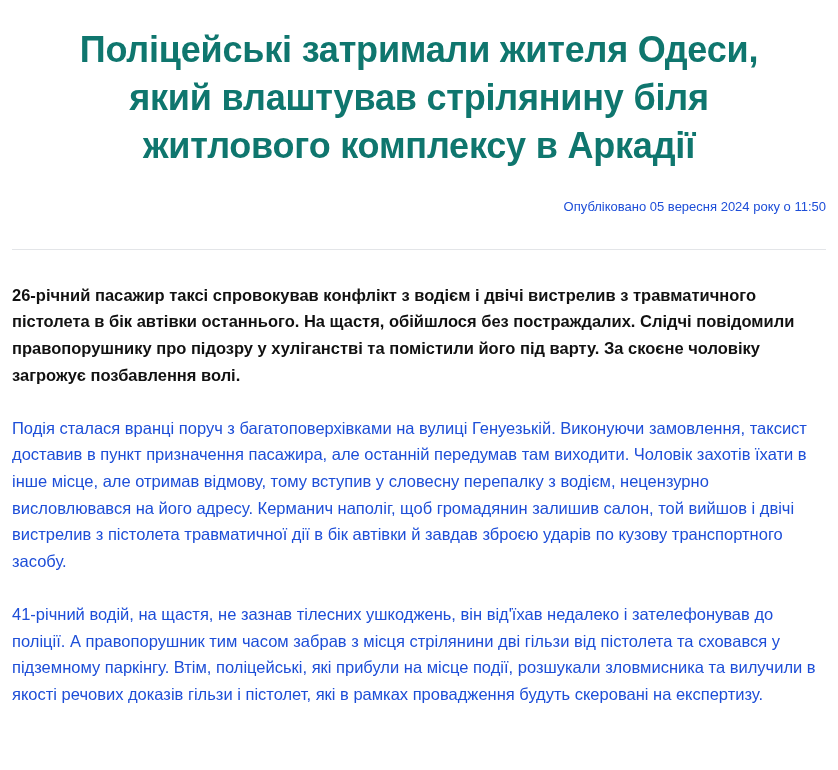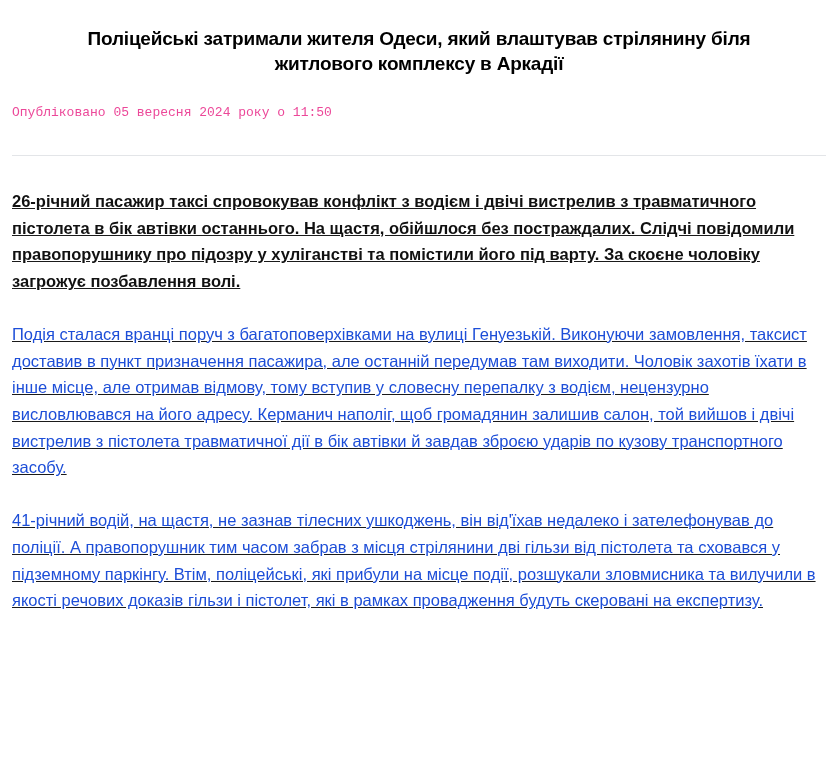--- a/index.html
+++ b/index.html
@@ -12,45 +12,43 @@
     width: 838px;
     min-height: 770px;
     font-family: "Liberation Sans", sans-serif;
     color: #1a1a1a;
   }
   .article {
     width: 838px;
     padding: 26px 12px 20px 12px;
   }
   .headline {
-    font-size: 19px;
+    font-size: 36px;
     line-height: 1.34;
     font-weight: 700;
     text-align: center;
-    color: #000000;
+    color: #0f766e;
     margin: 0 auto;
     padding: 0 30px;
     letter-spacing: -0.2px;
   }
   .meta {
     margin-top: 28px;
-    text-align: left;
+    text-align: right;
     font-size: 13px;
-    color: #ec4899;
+    color: #1d4ed8;
     font-weight: 400;
-    font-family: Liberation Mono, monospace;
   }
   .divider {
     margin-top: 35px;
     border-top: 1px solid #e3e5e8;
     width: 100%;
   }
   .body {
     padding: 0 0px;
-    text-decoration: underline;
   }
   .lead {
     margin-top: 32px;
     font-size: 16.5px;
     line-height: 1.62;
     font-weight: 700;
     color: #111111;
   }
   .para {
     margin-top: 26px;

